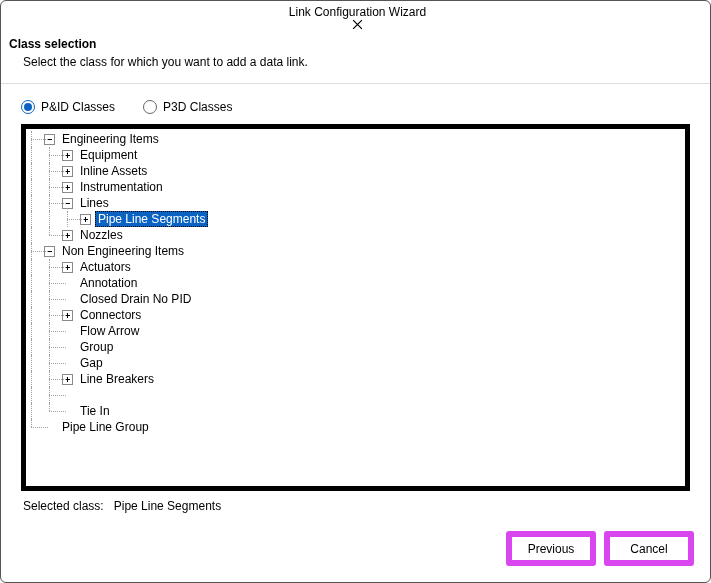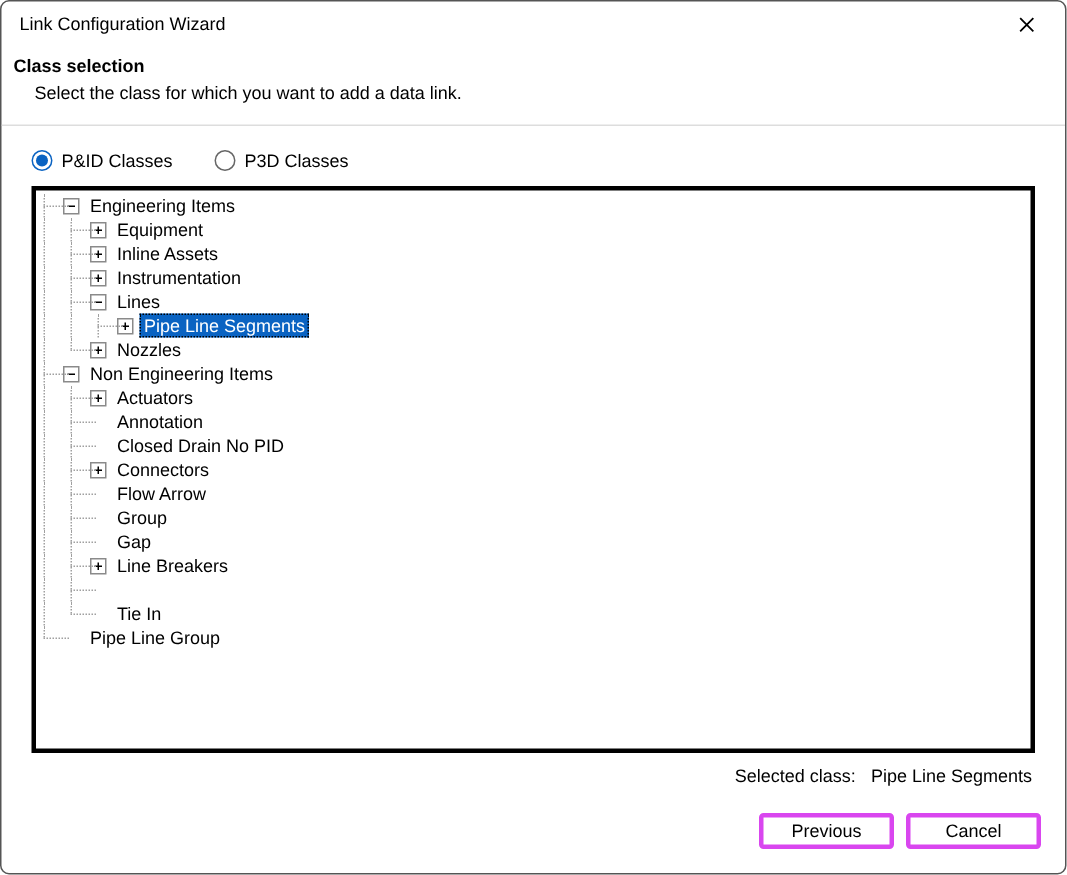--- a/index.html
+++ b/index.html
@@ -16,20 +16,21 @@
     display: flex;
     flex-direction: column;
     overflow: hidden;
   }
   .titlebar {
     display: flex;
     align-items: center;
     justify-content: space-between;
     padding: 4px 8px 4px 12px;
     height: 30px;
+    flex-direction: column;
   }
   .titlebar .title { font-size: 12px; }
   .titlebar .close {
     width: 36px;
     height: 24px;
     display: flex;
     align-items: center;
     justify-content: center;
     cursor: pointer;
   }
@@ -39,21 +40,20 @@
     border-bottom: 1px solid #ddd;
   }
   .header .h1 { font-weight: 700; font-size: 12px; margin-bottom: 4px; }
   .header .sub { font-size: 12px; padding-left: 14px; }
   .content {
     flex: 1;
     padding: 10px 20px 6px 20px;
     display: flex;
     flex-direction: column;
     overflow: hidden;
-    text-align: right;
   }
   .radios {
     display: flex;
     gap: 28px;
     padding: 6px 0 10px 0;
   }
   .radio {
     display: flex;
     align-items: center;
     gap: 6px;
@@ -66,21 +66,21 @@
     display: flex; align-items: center; justify-content: center;
   }
   .radio.checked .bullet { border-color: #0a63c2; }
   .radio.checked .bullet::after {
     content: "";
     width: 8px; height: 8px;
     background: #0a63c2;
     border-radius: 50%;
   }
   .tree-wrap {
-    border: 3px solid #000000;
+    border: 5px solid #000000;
     flex: 1;
     overflow: hidden;
     position: relative;
   }
   .tree-scroll {
     position: absolute;
     inset: 0;
     overflow-y: auto;
     padding: 2px 0;
   }
@@ -158,22 +158,22 @@
     font-size: 12px;
   }
   .footer {
     display: flex;
     justify-content: flex-end;
     gap: 8px;
     padding: 12px 16px 16px 16px;
   }
   .btn {
     min-width: 90px;
-    height: 24px;
-    border: 3px solid #d946ef;
+    height: 35px;
+    border: 6px solid #d946ef;
     background: #fff;
     border-radius: 3px;
     cursor: pointer;
     font-family: inherit;
     font-size: 12px;
     padding: 0 14px;
   }
 </style>
 </head>
 <body>

